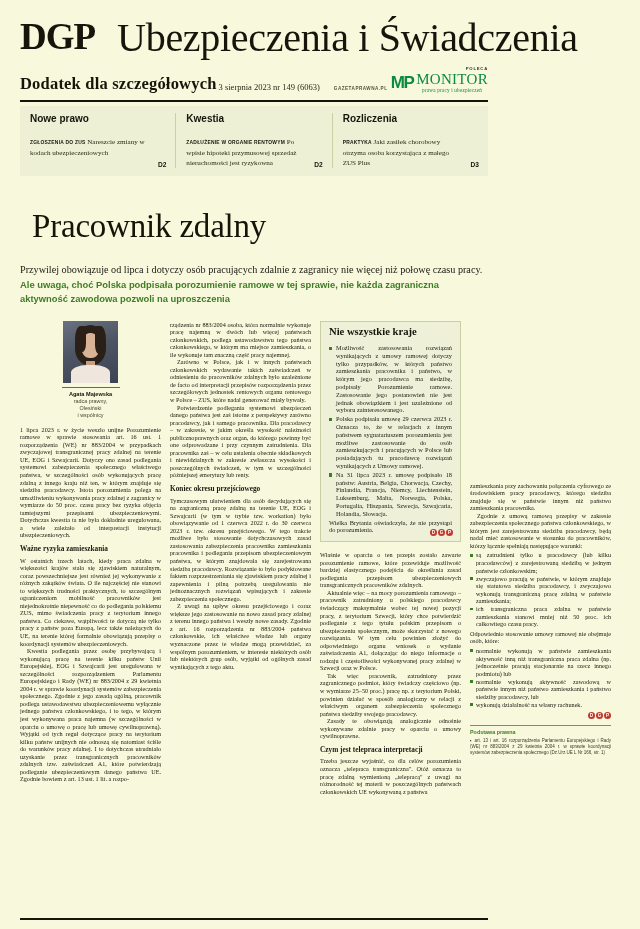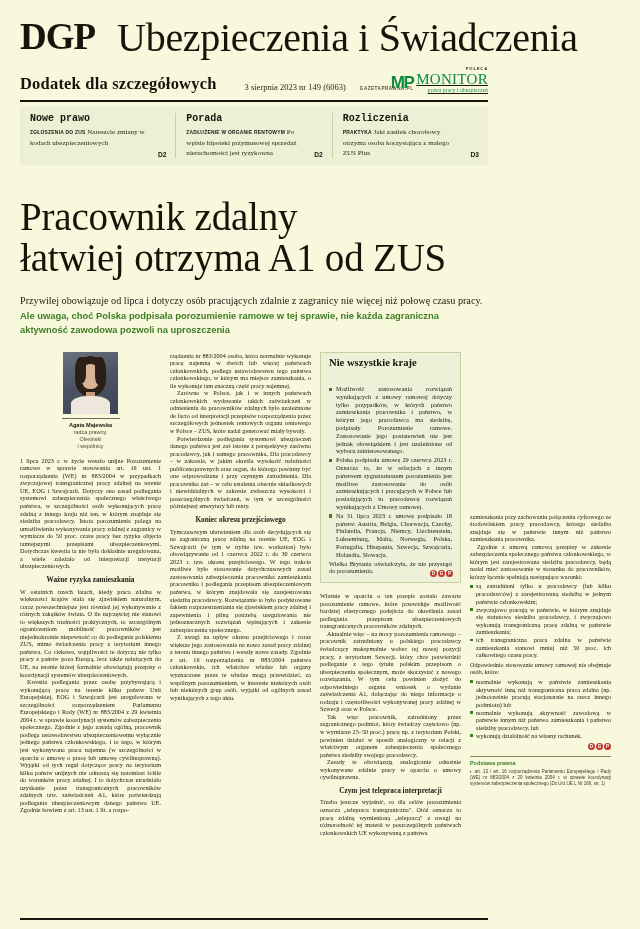--- a/index.html
+++ b/index.html
@@ -65,21 +65,21 @@
     font-family: "Liberation Serif", serif;
     font-size: 16.5px;
     font-weight: bold;
     color: #15150c;
     letter-spacing: 0.2px;
   }
   .subbar-date {
     font-family: "Liberation Serif", serif;
     font-size: 8.5px;
     color: #2a2a18;
-    margin-left: 28px;
+    margin-left: 2px;
     margin-bottom: 2px;
     white-space: nowrap;
   }
   .subbar-site {
     font-family: "Liberation Sans", sans-serif;
     font-size: 4.6px;
     font-weight: bold;
     letter-spacing: 0.5px;
     color: #55553a;
     margin-left: 14px;
@@ -108,22 +108,21 @@
   .mp-mark {
     font-family: "Liberation Sans", sans-serif;
     font-weight: bold;
     font-size: 17px;
     color: #0c8a40;
     line-height: 16px;
     letter-spacing: -1.6px;
     margin-right: 3px;
   }
   .monitor-txt {
-    text-align: right;
-    text-decoration: underline;
+    text-align: center;
   }
   .monitor-name {
     font-family: "Liberation Serif", serif;
     font-size: 15px;
     line-height: 14px;
     color: #0c8a40;
     letter-spacing: 0.3px;
   }
   .monitor-sub {
     font-family: "Liberation Serif", serif;
@@ -148,25 +147,25 @@
   .teaser {
     flex: 1;
     padding: 0 10px;
     position: relative;
     box-sizing: border-box;
   }
   .teaser + .teaser {
     border-left: 1px solid #c9d0a4;
   }
   .teaser-title {
-    font-family: Liberation Mono, monospace;
+    font-family: Liberation Sans, sans-serif;
     font-weight: bold;
     font-size: 10px;
     color: #15150c;
-    margin-bottom: 3px;
+    margin-bottom: 13px;
   }
   .teaser-body {
     font-family: "Liberation Serif", serif;
     font-size: 7.1px;
     line-height: 10px;
     color: #2a2a18;
     padding-right: 16px;
   }
   .teaser-kicker {
     font-family: "Liberation Sans", sans-serif;
@@ -182,25 +181,25 @@
     bottom: 0px;
     font-family: "Liberation Sans", sans-serif;
     font-weight: bold;
     font-size: 6.6px;
     color: #15150c;
   }
 
   
   .headline {
     font-family: "Liberation Serif", serif;
-    font-size: 39px;
+    font-size: 33px;
     line-height: 41px;
     font-weight: normal;
     color: #141409;
-    margin: 30px 0 0 0;
+    margin: 30px 0 0 12px;
     letter-spacing: -0.2px;
   }
   .deck {
     margin-top: 16px;
     font-family: "Liberation Serif", serif;
     font-size: 10.2px;
     line-height: 14.5px;
     color: #1a1a12;
     max-width: 600px;
   }
@@ -235,21 +234,21 @@
     text-indent: 7px;
   }
   .col p.noindent { text-indent: 0; }
   .sub {
     font-family: "Liberation Serif", serif;
     font-weight: bold;
     font-size: 7.3px;
     line-height: 8.6px;
     margin: 6px 0 3px 0;
     text-indent: 0;
-    text-align: center;
+    text-align: left;
   }
 
   
   .author {
     width: 62px;
     float: none;
     margin: 0 auto 6px auto;
     text-align: center;
   }
   .author-photo {
@@ -326,21 +325,21 @@
     padding: 6px 8px 7px 8px;
     box-sizing: border-box;
     margin-bottom: 9px;
     position: relative;
   }
   .box-title {
     font-family: "Liberation Serif", serif;
     font-weight: bold;
     font-size: 10.6px;
     color: #15150c;
-    margin-bottom: 19px;
+    margin-bottom: 9px;
   }
   .box ul {
     margin: 0;
     padding: 0;
     list-style: none;
   }
   .box li {
     font-family: "Liberation Serif", serif;
     font-size: 6.35px;
     line-height: 7.8px;
@@ -469,40 +468,39 @@
   <div class="teasers">
     <div class="teaser">
       <div class="teaser-title">Nowe prawo</div>
       <div class="teaser-body">
         <span class="teaser-kicker">ZGŁOSZENIA DO ZUS</span>
         <span>Naresz­cie zmiany w kodach ubezpieczeniowych</span>
       </div>
       <div class="teaser-page">D2</div>
     </div>
     <div class="teaser">
-      <div class="teaser-title">Porada</div>
+      <div class="teaser-title">Kwestia</div>
       <div class="teaser-body">
         <span class="teaser-kicker">ZADŁUŻENIE W ORGANIE RENTOWYM</span>
         <span>Po wpisie hipoteki przymusowej sprzedaż nieruchomości jest ryzykowna</span>
       </div>
       <div class="teaser-page">D2</div>
     </div>
     <div class="teaser">
       <div class="teaser-title">Rozliczenia</div>
       <div class="teaser-body">
         <span class="teaser-kicker">PRAKTYKA</span>
         <span>Jaki zasiłek chorobowy otrzyma osoba korzystająca z małego ZUS Plus</span>
       </div>
       <div class="teaser-page">D3</div>
     </div>
   </div>
 
   <h1 class="headline">
     <span>Pracownik zdalny</span><br>
-    <span>łatwiej otrzyma A1 od ZUS</span>
   </h1>
 
   <div class="deck">
     <span>Przywilej obowiązuje od lipca i dotyczy osób pracujących zdalnie z zagranicy nie więcej niż połowę czasu pracy.</span>
     <span class="deck-green">Ale uwaga, choć Polska podpisała porozumienie ramowe w tej sprawie, nie każda zagraniczna aktywność zawodowa pozwoli na uproszczenia</span>
   </div>
 
   <div class="article">
 
     <div class="col">

